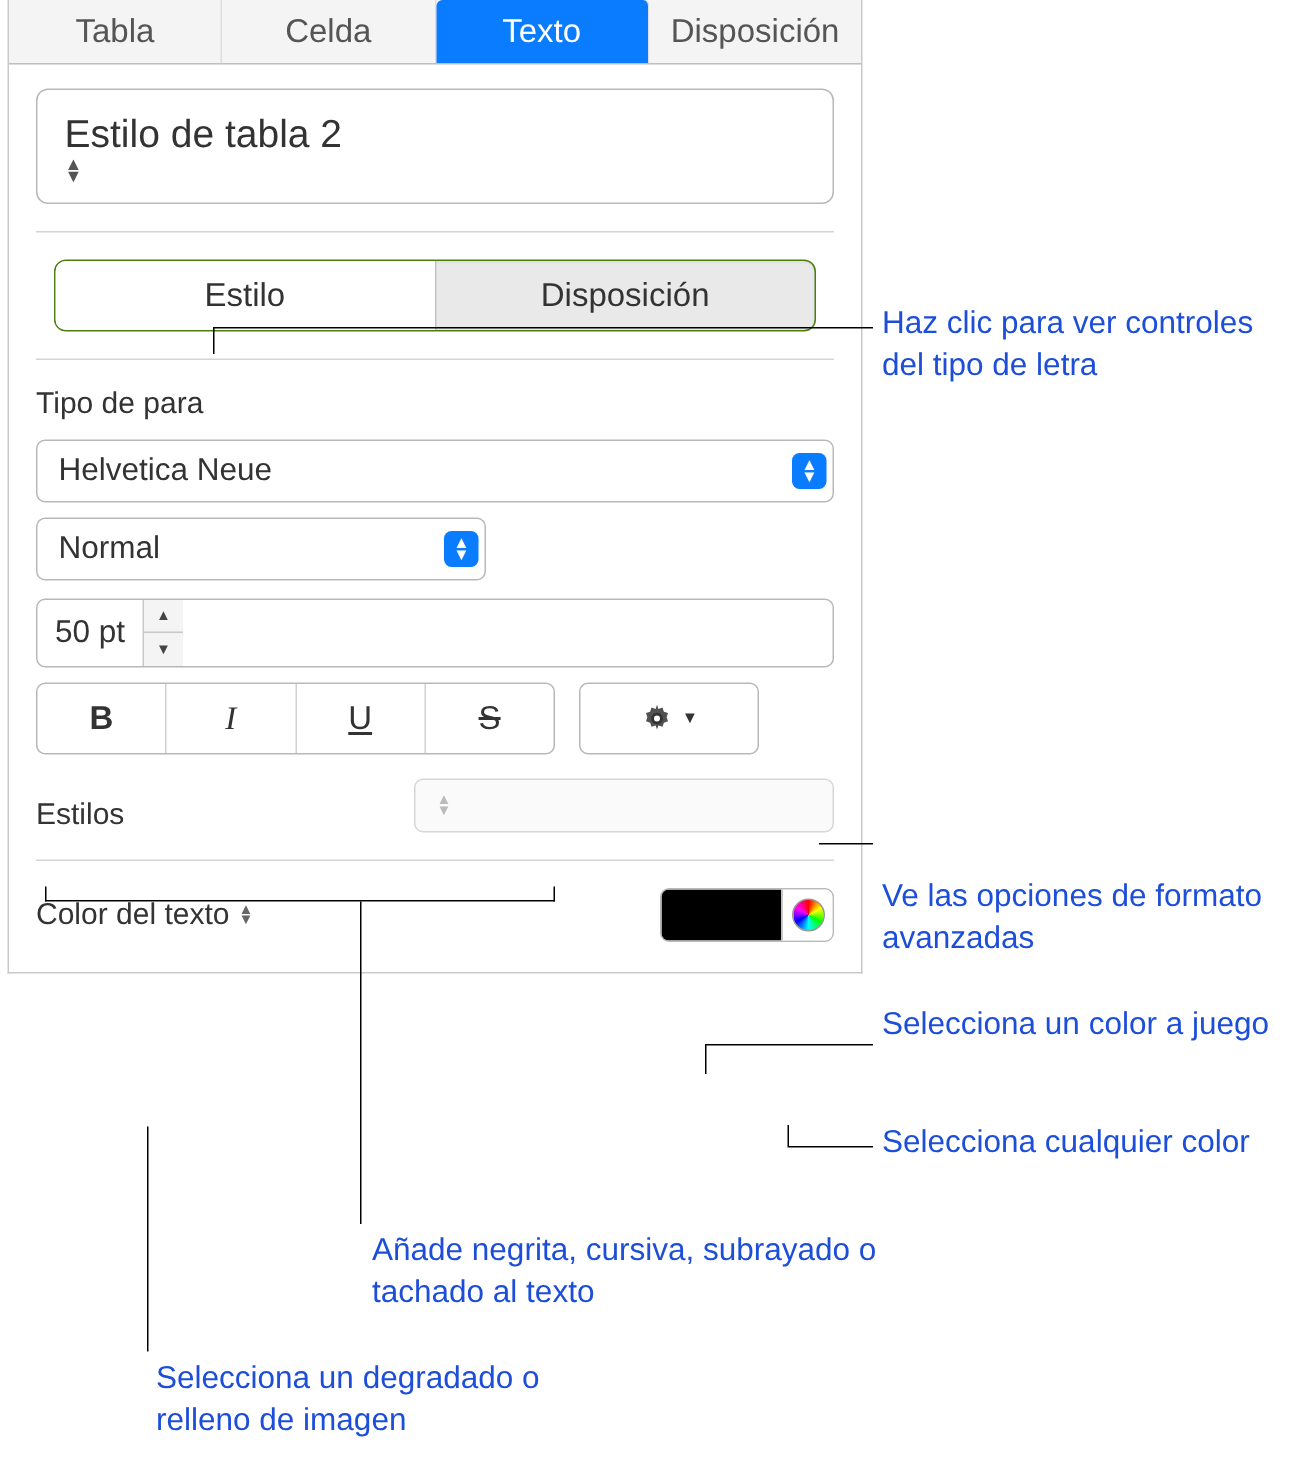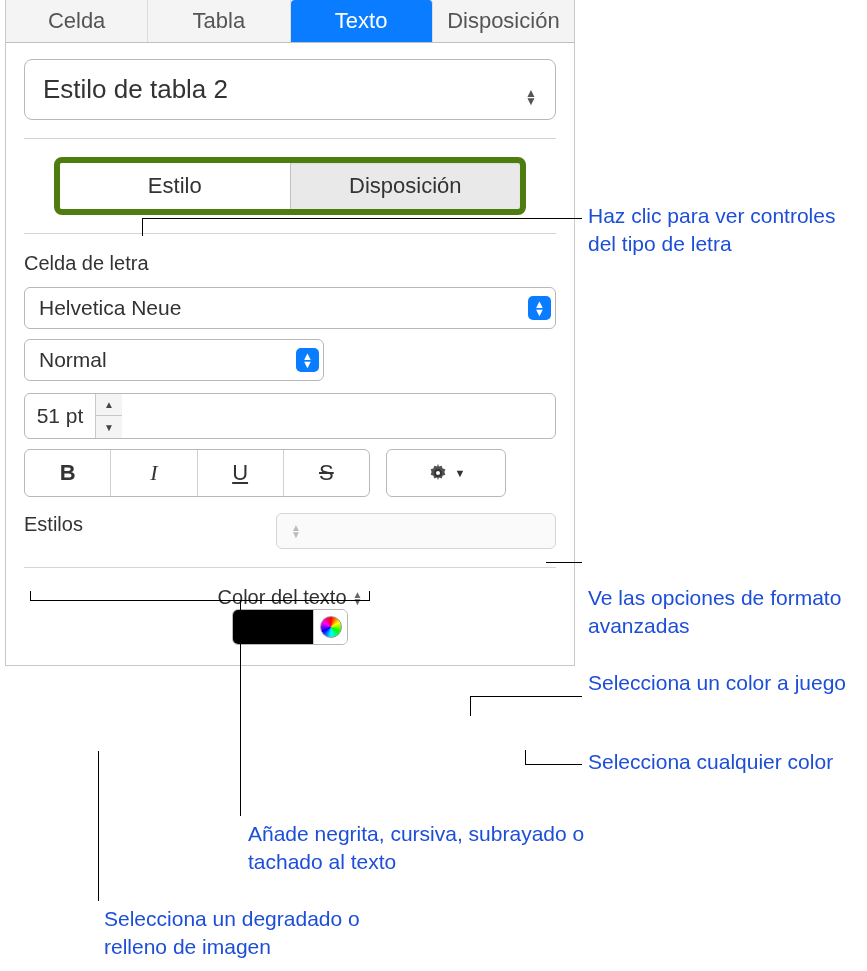--- a/index.html
+++ b/index.html
@@ -42,36 +42,37 @@
   border-radius: 4px 4px 0 0;
 }
 .inner { padding: 16px 18px; }
 .style-dropdown {
   width: 100%;
   border: 1px solid #b8b8b8;
   border-radius: 8px;
   padding: 14px 18px;
   font-size: 26px;
   display: flex;
-  align-items: flex-end;
+  align-items: flex-start;
   justify-content: space-between;
   background: #fff;
   cursor: pointer;
+  flex-direction: column;
 }
 .chevrons {
   display: flex; flex-direction: column; line-height: 8px; color: #555; font-size: 12px;
 }
 hr.sep { border: none; border-top: 1px solid #d4d4d4; margin: 18px 0; }
 .segmented {
   display: flex;
-  border: 6px solid #4d7c0f;
+  border: 1px solid #4d7c0f;
   border-radius: 8px;
   overflow: hidden;
   background: #e9e9e9;
-  width: 472px;
+  width: 508px;
   margin: 0 auto;
   box-shadow: inset 0 1px 2px rgba(0,0,0,0.05);
 }
 .segmented .seg {
   flex: 1;
   text-align: center;
   padding: 10px 4px;
   font-size: 22px;
   cursor: pointer;
 }
@@ -131,34 +132,33 @@
 .bisu .i { font-style: italic; font-family: Georgia, serif; }
 .bisu .u { text-decoration: underline; }
 .bisu .s { text-decoration: line-through; }
 .gear-btn {
   flex: 0 0 auto; width: 120px;
   border: 1px solid #b8b8b8; border-radius: 6px; background: #fff;
   display: flex; align-items: center; justify-content: center; gap: 6px; cursor: pointer;
 }
 .gear-icon { width: 22px; height: 22px; }
 .styles-row {
-  display: flex; align-items: flex-start; justify-content: space-between;
+  display: flex; align-items: flex-end; justify-content: space-between;
   margin-top: 16px; gap: 12px;
 }
 .char-style {
   border: 1px solid #d6d6d6; border-radius: 6px; background: #fafafa;
   padding: 10px 14px; color: #999; font-size: 20px;
   display: flex; align-items: center; gap: 10px; cursor: default;
   width: 280px; justify-content: space-between;
 }
 .char-style .mini-chevrons { display: flex; flex-direction: column; line-height: 7px; font-size: 10px; color: #bbb; }
 .color-row {
   display: flex; align-items: center; justify-content: space-between;
   margin: 18px 0 4px 0;
-  flex-direction: column;
 }
 .color-label {
   display: flex; align-items: center; gap: 6px; font-size: 20px; cursor: pointer;
 }
 .color-label .tiny-chevrons { display: flex; flex-direction: column; line-height: 7px; font-size: 10px; color: #666; }
 .color-picker {
   display: flex; border: 1px solid #b8b8b8; border-radius: 6px; overflow: hidden; background:#fff;
 }
 .swatch { width: 80px; height: 34px; background: #000; cursor: pointer; }
 .wheel-btn { width: 34px; height: 34px; display:flex; align-items:center; justify-content:center; border-left:1px solid #c8c8c8; cursor:pointer; background:#fff;}
@@ -184,59 +184,59 @@
   position: absolute;
   border: 1px solid #000;
   border-top: none;
 }
 </style>
 </head>
 <body>
 
 <div class="panel">
   <div class="topbar">
+    <div class="tab">Tabla</div>
     <div class="tab">Celda</div>
-    <div class="tab">Tabla</div>
     <div class="tab active">Texto</div>
     <div class="tab">Disposición</div>
   </div>
   <div class="inner">
     <div class="style-dropdown">
       <span>Estilo de tabla 2</span>
       <span class="chevrons">
         <span>▲</span>
           <span>▼</span>
       </span>
     </div>
     <hr class="sep">
     <div class="segmented">
       <div class="seg active">Estilo</div>
       <div class="seg">Disposición</div>
     </div>
     <hr class="sep">
-    <div class="section-label">Celda de letra</div>
+    <div class="section-label">Tipo de para</div>
 
     <div class="select font-select">
       <span>Helvetica Neue</span>
       <span class="end-chevrons">
           <span>▲</span>
           <span>▼</span>
         </span>
     </div>
 
     <div class="row">
       <div class="select weight-select">
         <span>Normal</span>
         <span class="end-chevrons">
             <span>▲</span>
             <span>▼</span>
           </span>
       </div>
       <div class="size-box">
-        <div class="val">51 pt</div>
+        <div class="val">50 pt</div>
         <div class="stepper">
           <button>▲</button>
           <button>▼</button>
         </div>
       </div>
     </div>
 
     <div class="bisu-row">
       <div class="bisu">
         <div class="btn b">B</div>

